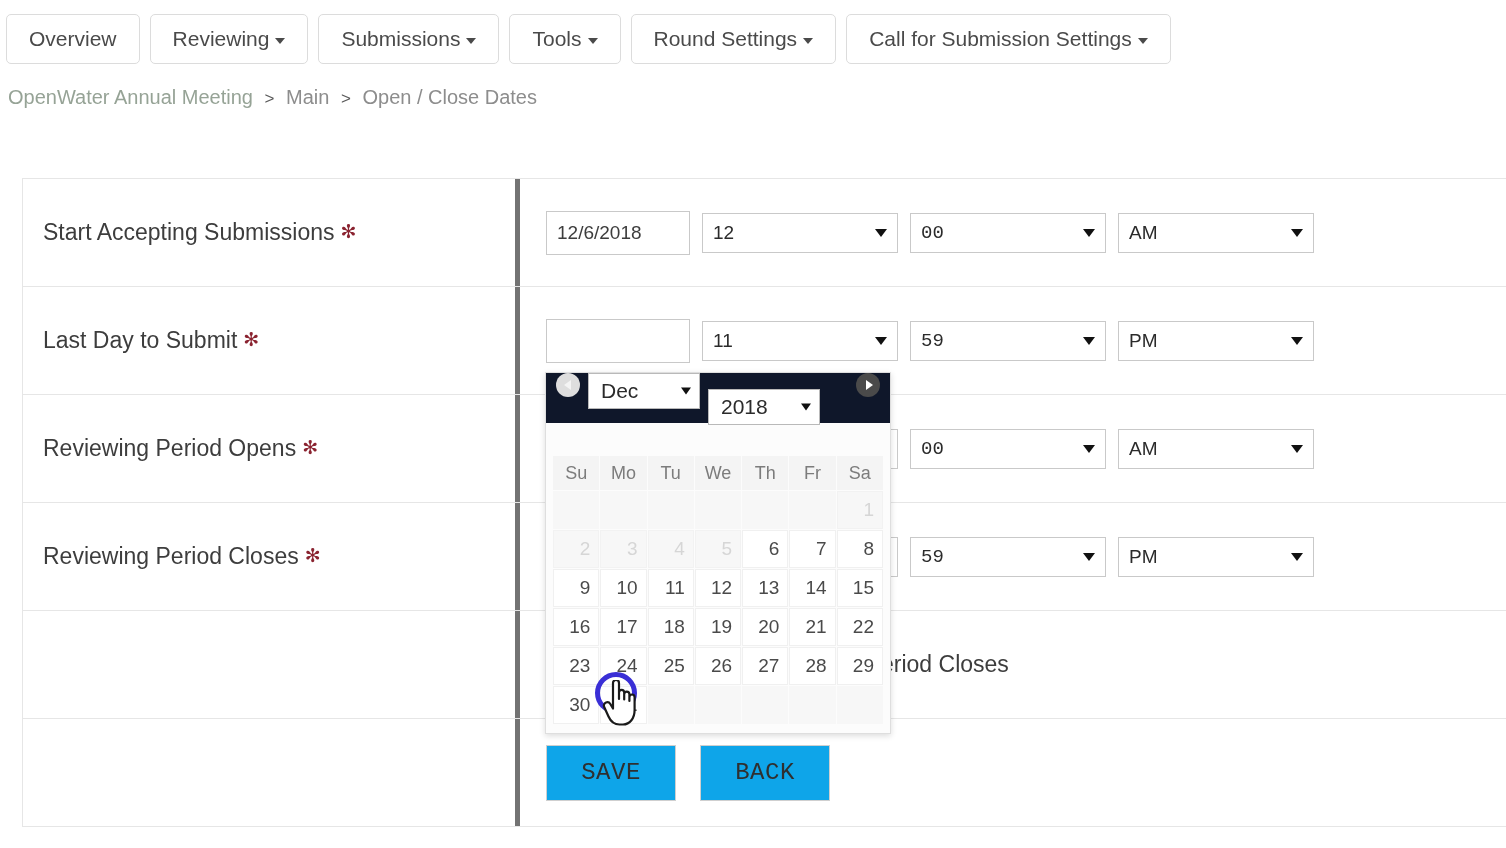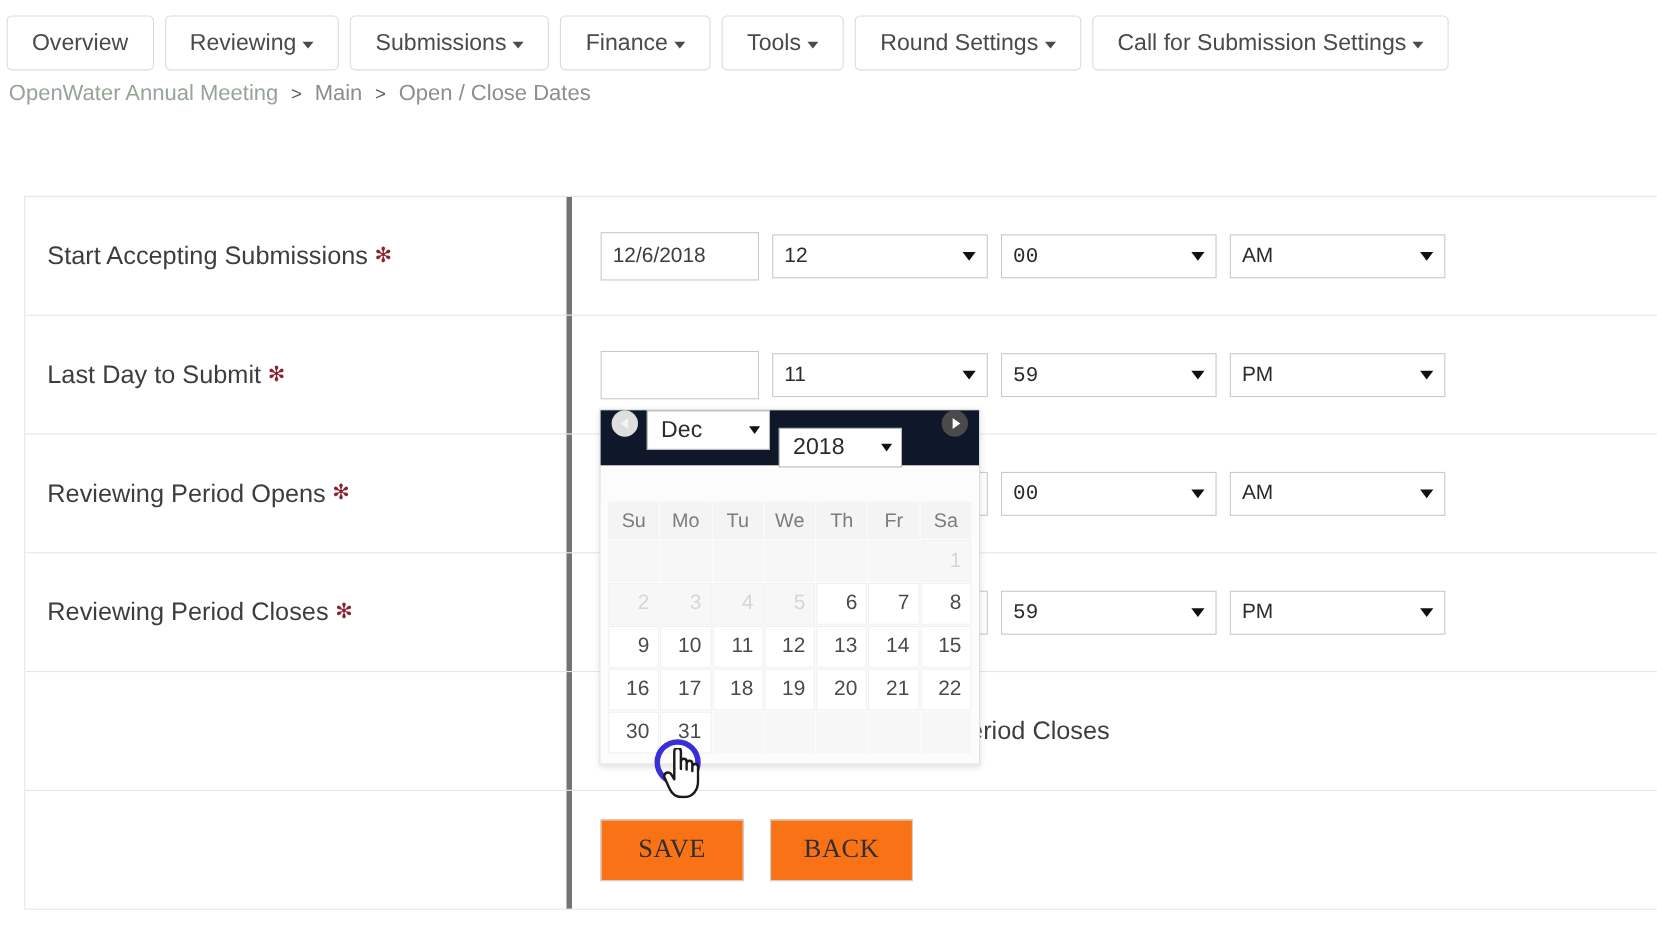--- a/index.html
+++ b/index.html
@@ -36,21 +36,21 @@
     margin-left: 6px;
     width: 0; height: 0;
     border-left: 5px solid transparent;
     border-right: 5px solid transparent;
     border-top: 6px solid #4a4a4a;
     position: relative; top: 2px;
   }
 
   
   .breadcrumb {
-    position: absolute; left: 8px; top: 74px;
+    position: absolute; left: 8px; top: 86px;
     font-size: 20px;
     color: #8d8d8d;
     white-space: nowrap;
   }
   .breadcrumb .crumb-site { color: #96a396; }
   .breadcrumb .crumb-sep  { color: #5a5a5a; margin: 0 6px; font-size: 17px; }
   .breadcrumb .crumb      { color: #8d8d8d; }
 
   
   .form-table {
@@ -135,25 +135,25 @@
     flex: 0 0 auto;
   }
 
   
   .btn-bar { display: flex; gap: 24px; align-items: center; }
   .act-btn {
     height: 56px;
     min-width: 130px;
     padding: 0 16px;
     border: 1px solid #cfcfcf;
-    background: #f97316;
+    background: #0ea5e9;
     color: #2f2f2f;
     font-size: 24px;
     letter-spacing: 0.5px;
-    font-family: Liberation Serif, serif;
+    font-family: Liberation Mono, monospace;
     cursor: pointer;
   }
 
   
   .datepicker {
     position: absolute;
     left: 545px; top: 372px;
     width: 346px;
     background: #fcfcfc;
     border: 1px solid #dedede;
@@ -264,24 +264,20 @@
     </div>
     <div class="nav-btn">
       <span>Reviewing</span>
       <span class="caret"></span>
     </div>
     <div class="nav-btn">
       <span>Submissions</span>
       <span class="caret"></span>
     </div>
     <div class="nav-btn">
-      <span>Finance</span>
-      <span class="caret"></span>
-    </div>
-    <div class="nav-btn">
       <span>Tools</span>
       <span class="caret"></span>
     </div>
     <div class="nav-btn">
       <span>Round Settings</span>
       <span class="caret"></span>
     </div>
     <div class="nav-btn">
       <span>Call for Submission Settings</span>
       <span class="caret"></span>
@@ -468,20 +464,29 @@
             <tr>
               <td>16</td>
               <td>17</td>
               <td>18</td>
               <td>19</td>
               <td>20</td>
               <td>21</td>
               <td>22</td>
             </tr>
             <tr>
+              <td>23</td>
+              <td>24</td>
+              <td>25</td>
+              <td>26</td>
+              <td>27</td>
+              <td>28</td>
+              <td>29</td>
+            </tr>
+            <tr>
               <td>30</td>
               <td>31</td>
               <td class="empty"></td>
               <td class="empty"></td>
               <td class="empty"></td>
               <td class="empty"></td>
               <td class="empty"></td>
             </tr>
           </tbody>
       </table>

